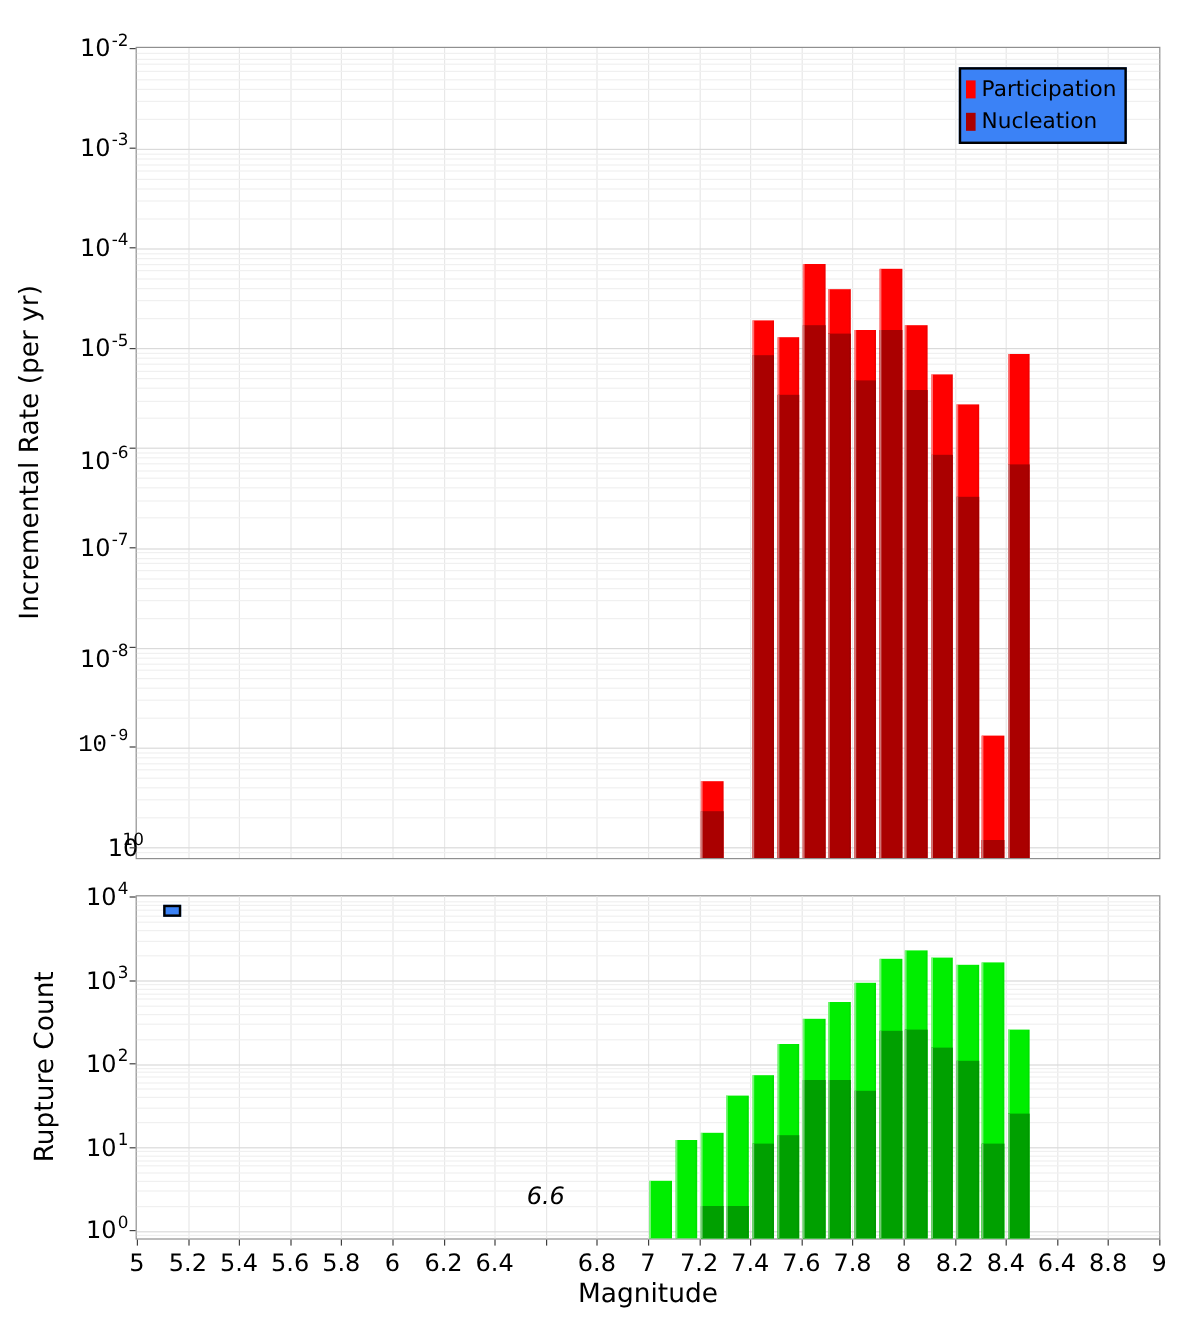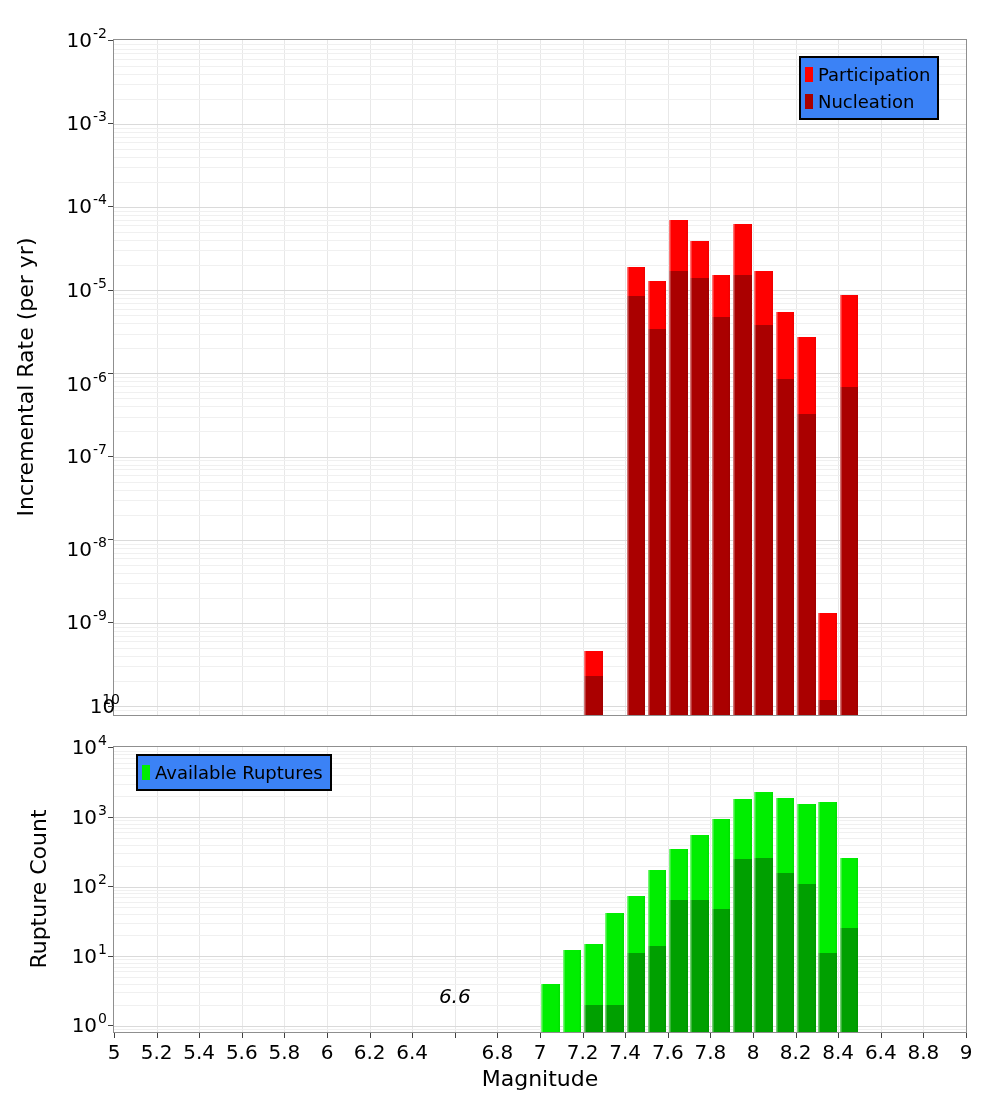--- a/index.html
+++ b/index.html
@@ -251,21 +251,21 @@
     <div class="ytick" style="top: 192.4px;"><span>10</span><span class="sup">-4</span></div>
     <div class="tick ytickmark" style="left: 108px; top: 206.4px;"></div>
     <div class="ytick" style="top: 275.6px;"><span>10</span><span class="sup">-5</span></div>
     <div class="tick ytickmark" style="left: 108px; top: 289.6px;"></div>
     <div class="ytick" style="top: 370px;"><span>10</span><span class="sup">-6</span></div>
     <div class="tick ytickmark" style="left: 108px; top: 372.8px;"></div>
     <div class="ytick" style="top: 442px;"><span>10</span><span class="sup">-7</span></div>
     <div class="tick ytickmark" style="left: 108px; top: 456px;"></div>
     <div class="ytick" style="top: 525.2px; margin-top: 10px;"><span>10</span><span class="sup">-8</span></div>
     <div class="tick ytickmark" style="left: 108px; top: 539.2px;"></div>
-    <div class="ytick" style="top: 608.4px;"><span>10</span><span class="sup">-9</span></div>
+    <div class="ytick" style="top: 608.4px; font-family: Liberation Mono, monospace;"><span>10</span><span class="sup">-9</span></div>
     <div class="tick ytickmark" style="left: 108px; top: 622.4px;"></div>
     <div class="ytick" style="top: 691.6px;"><span>10</span><span class="sup overlap">10</span></div>
     <div class="tick ytickmark" style="left: 108px; top: 705.6px;"></div>
     <div class="legend" style="left: 799px; top: 56px;">
       <div class="legend-row">
         <div class="legend-swatch" style="background: rgb(255, 0, 0);"></div>
         <span>Participation</span>
       </div>
       <div class="legend-row">
         <div class="legend-swatch" style="background: rgb(170, 0, 0);"></div>
@@ -276,24 +276,20 @@
     <div class="tick ytickmark" style="left: 108px; top: 747px;"></div>
     <div class="ytick" style="top: 802.5px;"><span>10</span><span class="sup">3</span></div>
     <div class="tick ytickmark" style="left: 108px; top: 816.5px;"></div>
     <div class="ytick" style="top: 872px;"><span>10</span><span class="sup">2</span></div>
     <div class="tick ytickmark" style="left: 108px; top: 886px;"></div>
     <div class="ytick" style="top: 941.5px;"><span>10</span><span class="sup">1</span></div>
     <div class="tick ytickmark" style="left: 108px; top: 955.5px;"></div>
     <div class="ytick" style="top: 1011px;"><span>10</span><span class="sup">0</span></div>
     <div class="tick ytickmark" style="left: 108px; top: 1025px;"></div>
     <div class="legend" style="left: 136px; top: 754px;">
-      <div class="legend-row">
-        <div class="legend-swatch" style="background: rgb(0, 238, 0);"></div>
-        <span>Available Ruptures</span>
-      </div>
     </div>
     <div class="xtick" style="left: 82px; top: 1040px;">5</div>
     <div class="tick xtickmark" style="left: 114px; top: 1033px;"></div>
     <div class="xtick" style="left: 124.6px; top: 1040px;">5.2</div>
     <div class="tick xtickmark" style="left: 156.6px; top: 1033px;"></div>
     <div class="xtick" style="left: 167.2px; top: 1040px;">5.4</div>
     <div class="tick xtickmark" style="left: 199.2px; top: 1033px;"></div>
     <div class="xtick" style="left: 209.8px; top: 1040px;">5.6</div>
     <div class="tick xtickmark" style="left: 241.8px; top: 1033px;"></div>
     <div class="xtick" style="left: 252.4px; top: 1040px;">5.8</div>

